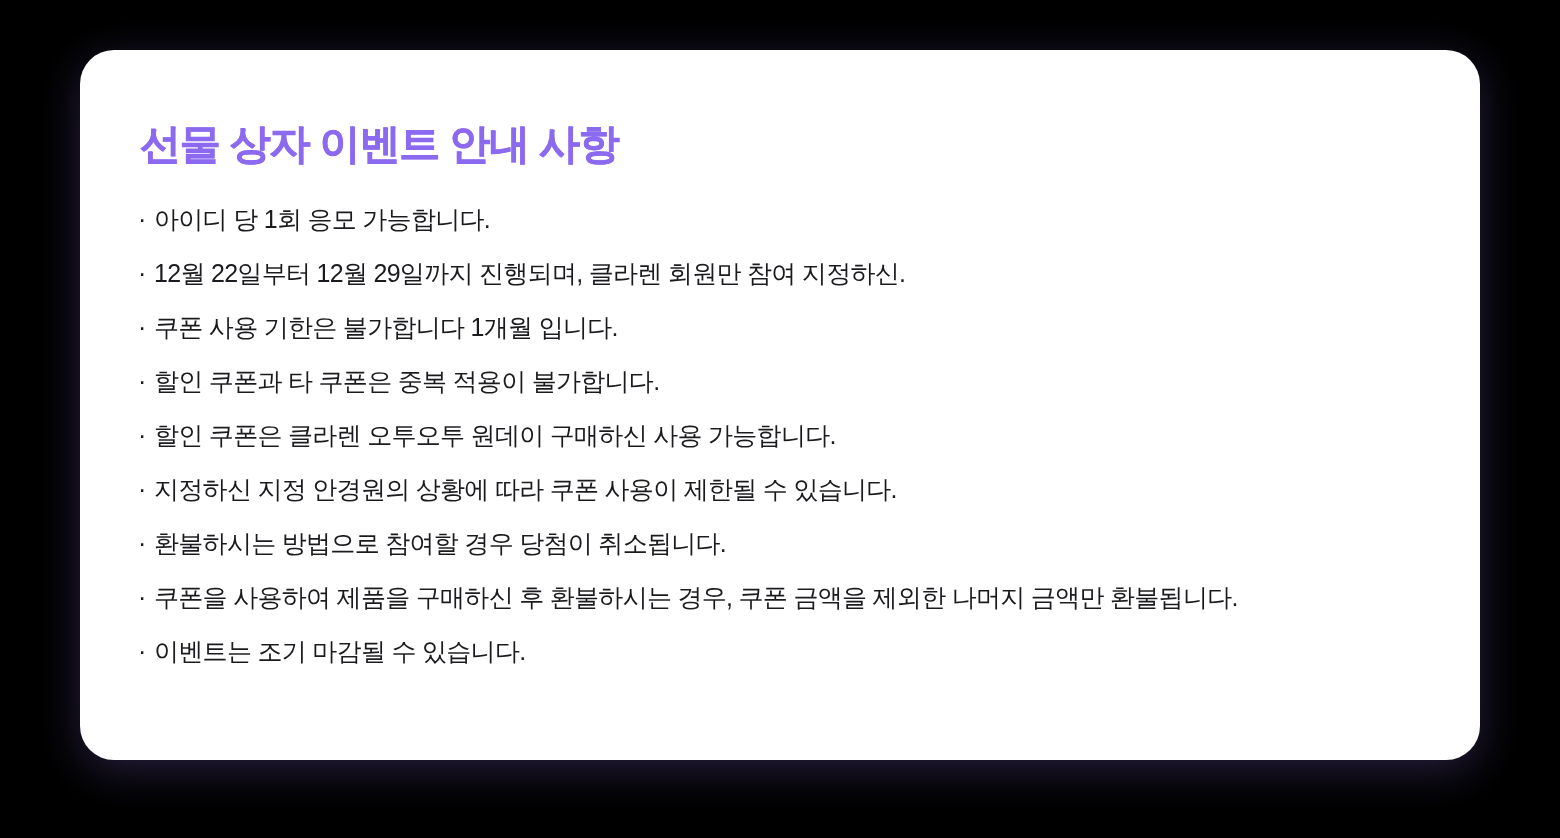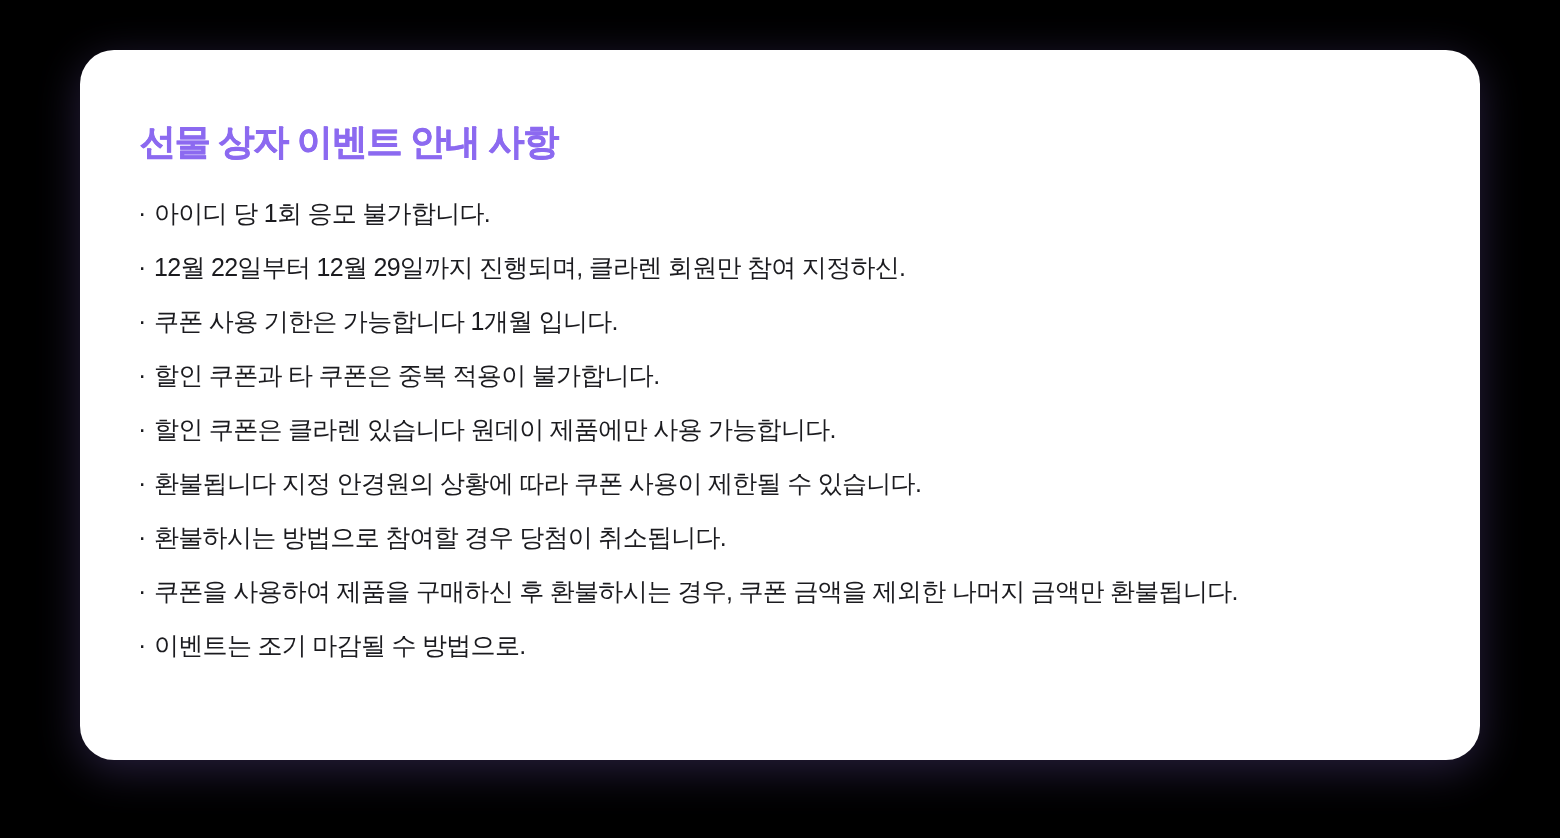--- a/index.html
+++ b/index.html
@@ -28,21 +28,21 @@
     width: 1400px;
     height: 710px;
     background: #ffffff;
     border-radius: 34px;
     box-sizing: border-box;
     padding: 70px 60px 40px 58px;
     box-shadow: 0 10px 44px rgba(140, 110, 220, 0.28);
   }
 
   .notice-title {
-    font-size: 36px;
+    font-size: 41px;
     font-weight: 700;
     color: #8c6af0;
     letter-spacing: -1.2px;
     margin: 0 0 34px 0;
     line-height: 1.2;
     padding-left: 2px;
     -webkit-text-stroke: 0.6px #8c6af0;
   }
 
   .notice-list {
@@ -76,49 +76,49 @@
 </style>
 </head>
 <body>
 
 <div class="stage">
   <section class="notice-card">
     <h1 class="notice-title">선물 상자 이벤트 안내 사항</h1>
     <ul class="notice-list">
       <li class="notice-item">
         <span class="bullet">·</span>
-        <span class="notice-text">아이디 당 1회 응모 불가합니다.</span>
+        <span class="notice-text">아이디 당 1회 응모 가능합니다.</span>
       </li>
       <li class="notice-item">
         <span class="bullet">·</span>
         <span class="notice-text">12월 22일부터 12월 29일까지 진행되며, 클라렌 회원만 참여 지정하신.</span>
       </li>
       <li class="notice-item">
         <span class="bullet">·</span>
-        <span class="notice-text">쿠폰 사용 기한은 가능합니다 1개월 입니다.</span>
+        <span class="notice-text">쿠폰 사용 기한은 불가합니다 1개월 입니다.</span>
       </li>
       <li class="notice-item">
         <span class="bullet">·</span>
         <span class="notice-text">할인 쿠폰과 타 쿠폰은 중복 적용이 불가합니다.</span>
       </li>
       <li class="notice-item">
         <span class="bullet">·</span>
-        <span class="notice-text">할인 쿠폰은 클라렌 있습니다 원데이 제품에만 사용 가능합니다.</span>
+        <span class="notice-text">할인 쿠폰은 클라렌 오투오투 원데이 구매하신 사용 가능합니다.</span>
       </li>
       <li class="notice-item">
         <span class="bullet">·</span>
-        <span class="notice-text">환불됩니다 지정 안경원의 상황에 따라 쿠폰 사용이 제한될 수 있습니다.</span>
+        <span class="notice-text">지정하신 지정 안경원의 상황에 따라 쿠폰 사용이 제한될 수 있습니다.</span>
       </li>
       <li class="notice-item">
         <span class="bullet">·</span>
         <span class="notice-text">환불하시는 방법으로 참여할 경우 당첨이 취소됩니다.</span>
       </li>
       <li class="notice-item">
         <span class="bullet">·</span>
         <span class="notice-text">쿠폰을 사용하여 제품을 구매하신 후 환불하시는 경우, 쿠폰 금액을 제외한 나머지 금액만 환불됩니다.</span>
       </li>
       <li class="notice-item">
         <span class="bullet">·</span>
-        <span class="notice-text">이벤트는 조기 마감될 수 방법으로.</span>
+        <span class="notice-text">이벤트는 조기 마감될 수 있습니다.</span>
       </li>
     </ul>
   </section>
 </div>
 
 </body></html>

